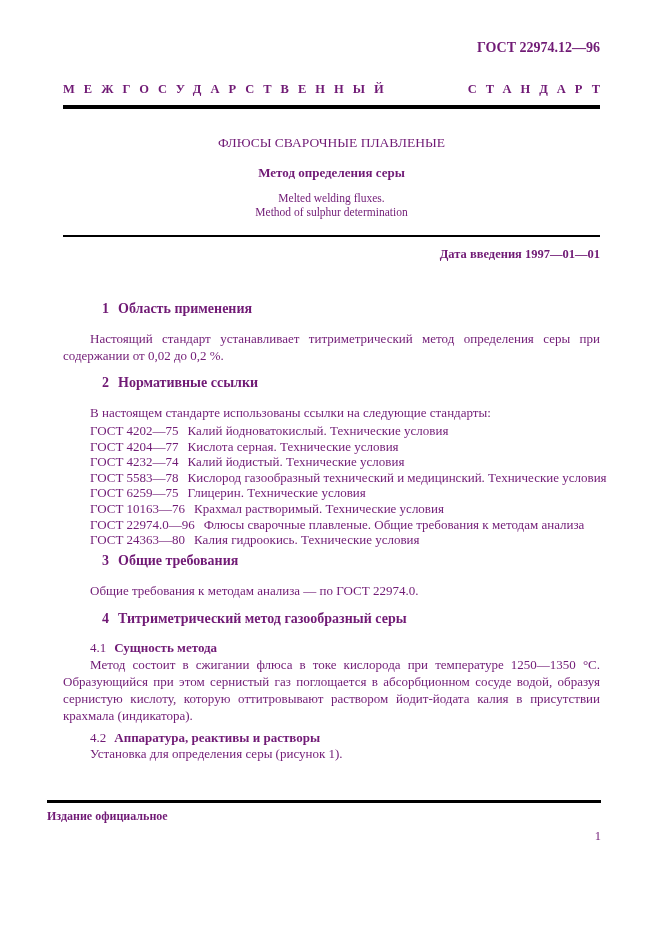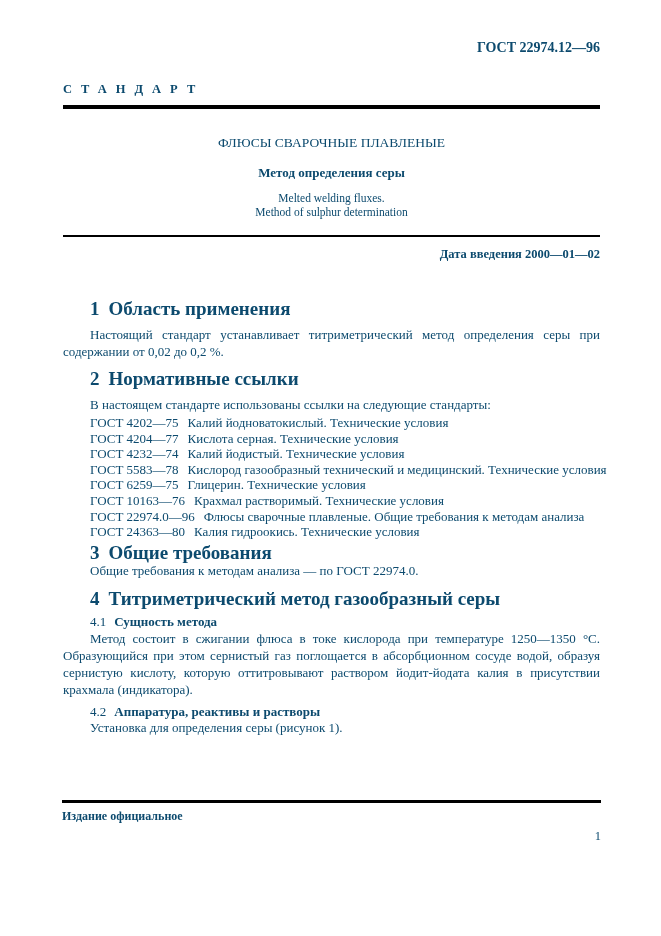--- a/index.html
+++ b/index.html
@@ -2,21 +2,21 @@
 <html lang="ru"><head>
 <meta charset="utf-8">
 <style>
   html, body { margin: 0; padding: 0; background: #e8e8e8; }
   .page {
     position: relative;
     width: 661px;
     height: 936px;
     margin: 0 auto;
     background: #ffffff;
-    color: #0c4a6e;
+    color: #701a75;
     font-family: "Liberation Serif", "DejaVu Serif", serif;
     overflow: hidden;
   }
   .content { padding: 40px 61px 0 63px; }
 
   .doc-number {
     text-align: right;
     font-weight: bold;
     font-size: 14px;
     line-height: 16px;
@@ -60,24 +60,24 @@
 
   .date-line {
     margin-top: 10px;
     text-align: right;
     font-weight: bold;
     font-size: 12.5px;
     line-height: 15px;
   }
 
   .sec-h {
-    margin: 0;
+    margin: 12px;
     padding-left: 27px;
     font-weight: bold;
-    font-size: 19px;
+    font-size: 14px;
     line-height: 18px;
   }
   .sec-h .num { margin-right: 9px; }
   .h1-m { margin-top: 38px; }
   .h2-m { margin-top: 10px; }
   .h3-m { margin-top: 4px; }
   .h4-m { margin-top: 11px; }
 
   .para {
     margin: 0;
@@ -109,21 +109,21 @@
 
   .plain-line {
     margin: 0;
     padding-left: 27px;
     font-size: 13px;
     line-height: 16px;
   }
 
   .footer {
     position: absolute;
-    left: 62px;
+    left: 47px;
     right: 60px;
     top: 800px;
     border-top: 3px solid #000;
     padding-top: 6px;
   }
   .edition {
     font-weight: bold;
     font-size: 12px;
     line-height: 14px;
   }
@@ -136,34 +136,35 @@
 </style>
 </head>
 <body>
 
 <div class="page">
   <div class="content">
 
     <div class="doc-number">ГОСТ 22974.12—96</div>
 
     <div class="banner">
+      <span class="w">МЕЖГОСУДАРСТВЕННЫЙ</span>
       <span class="w">СТАНДАРТ</span>
     </div>
     <hr class="rule-thick">
 
     <div class="title-ru">ФЛЮСЫ СВАРОЧНЫЕ ПЛАВЛЕНЫЕ</div>
     <div class="subtitle-ru">Метод определения серы</div>
     <div class="title-en">
       <div>Melted welding fluxes.</div>
       <div>Method of sulphur determination</div>
     </div>
 
     <hr class="rule-thin">
 
-    <div class="date-line">Дата введения 2000—01—02</div>
+    <div class="date-line">Дата введения 1997—01—01</div>
 
     <h2 class="sec-h h1-m"><span class="num">1</span><span>Область применения</span></h2>
     <p class="para p1-m">Настоящий стандарт устанавливает титриметрический метод определения серы при содержании от 0,02 до 0,2 %.</p>
 
     <h2 class="sec-h h2-m"><span class="num">2</span><span>Нормативные ссылки</span></h2>
     <p class="para p1-m">В настоящем стандарте использованы ссылки на следующие стандарты:</p>
     <div class="refs">
       <div class="ref"><span class="ref-code">ГОСТ 4202—75</span><span>Калий йодноватокислый. Технические условия</span></div>
       <div class="ref"><span class="ref-code">ГОСТ 4204—77</span><span>Кислота серная. Технические условия</span></div>
       <div class="ref"><span class="ref-code">ГОСТ 4232—74</span><span>Калий йодистый. Технические условия</span></div>

